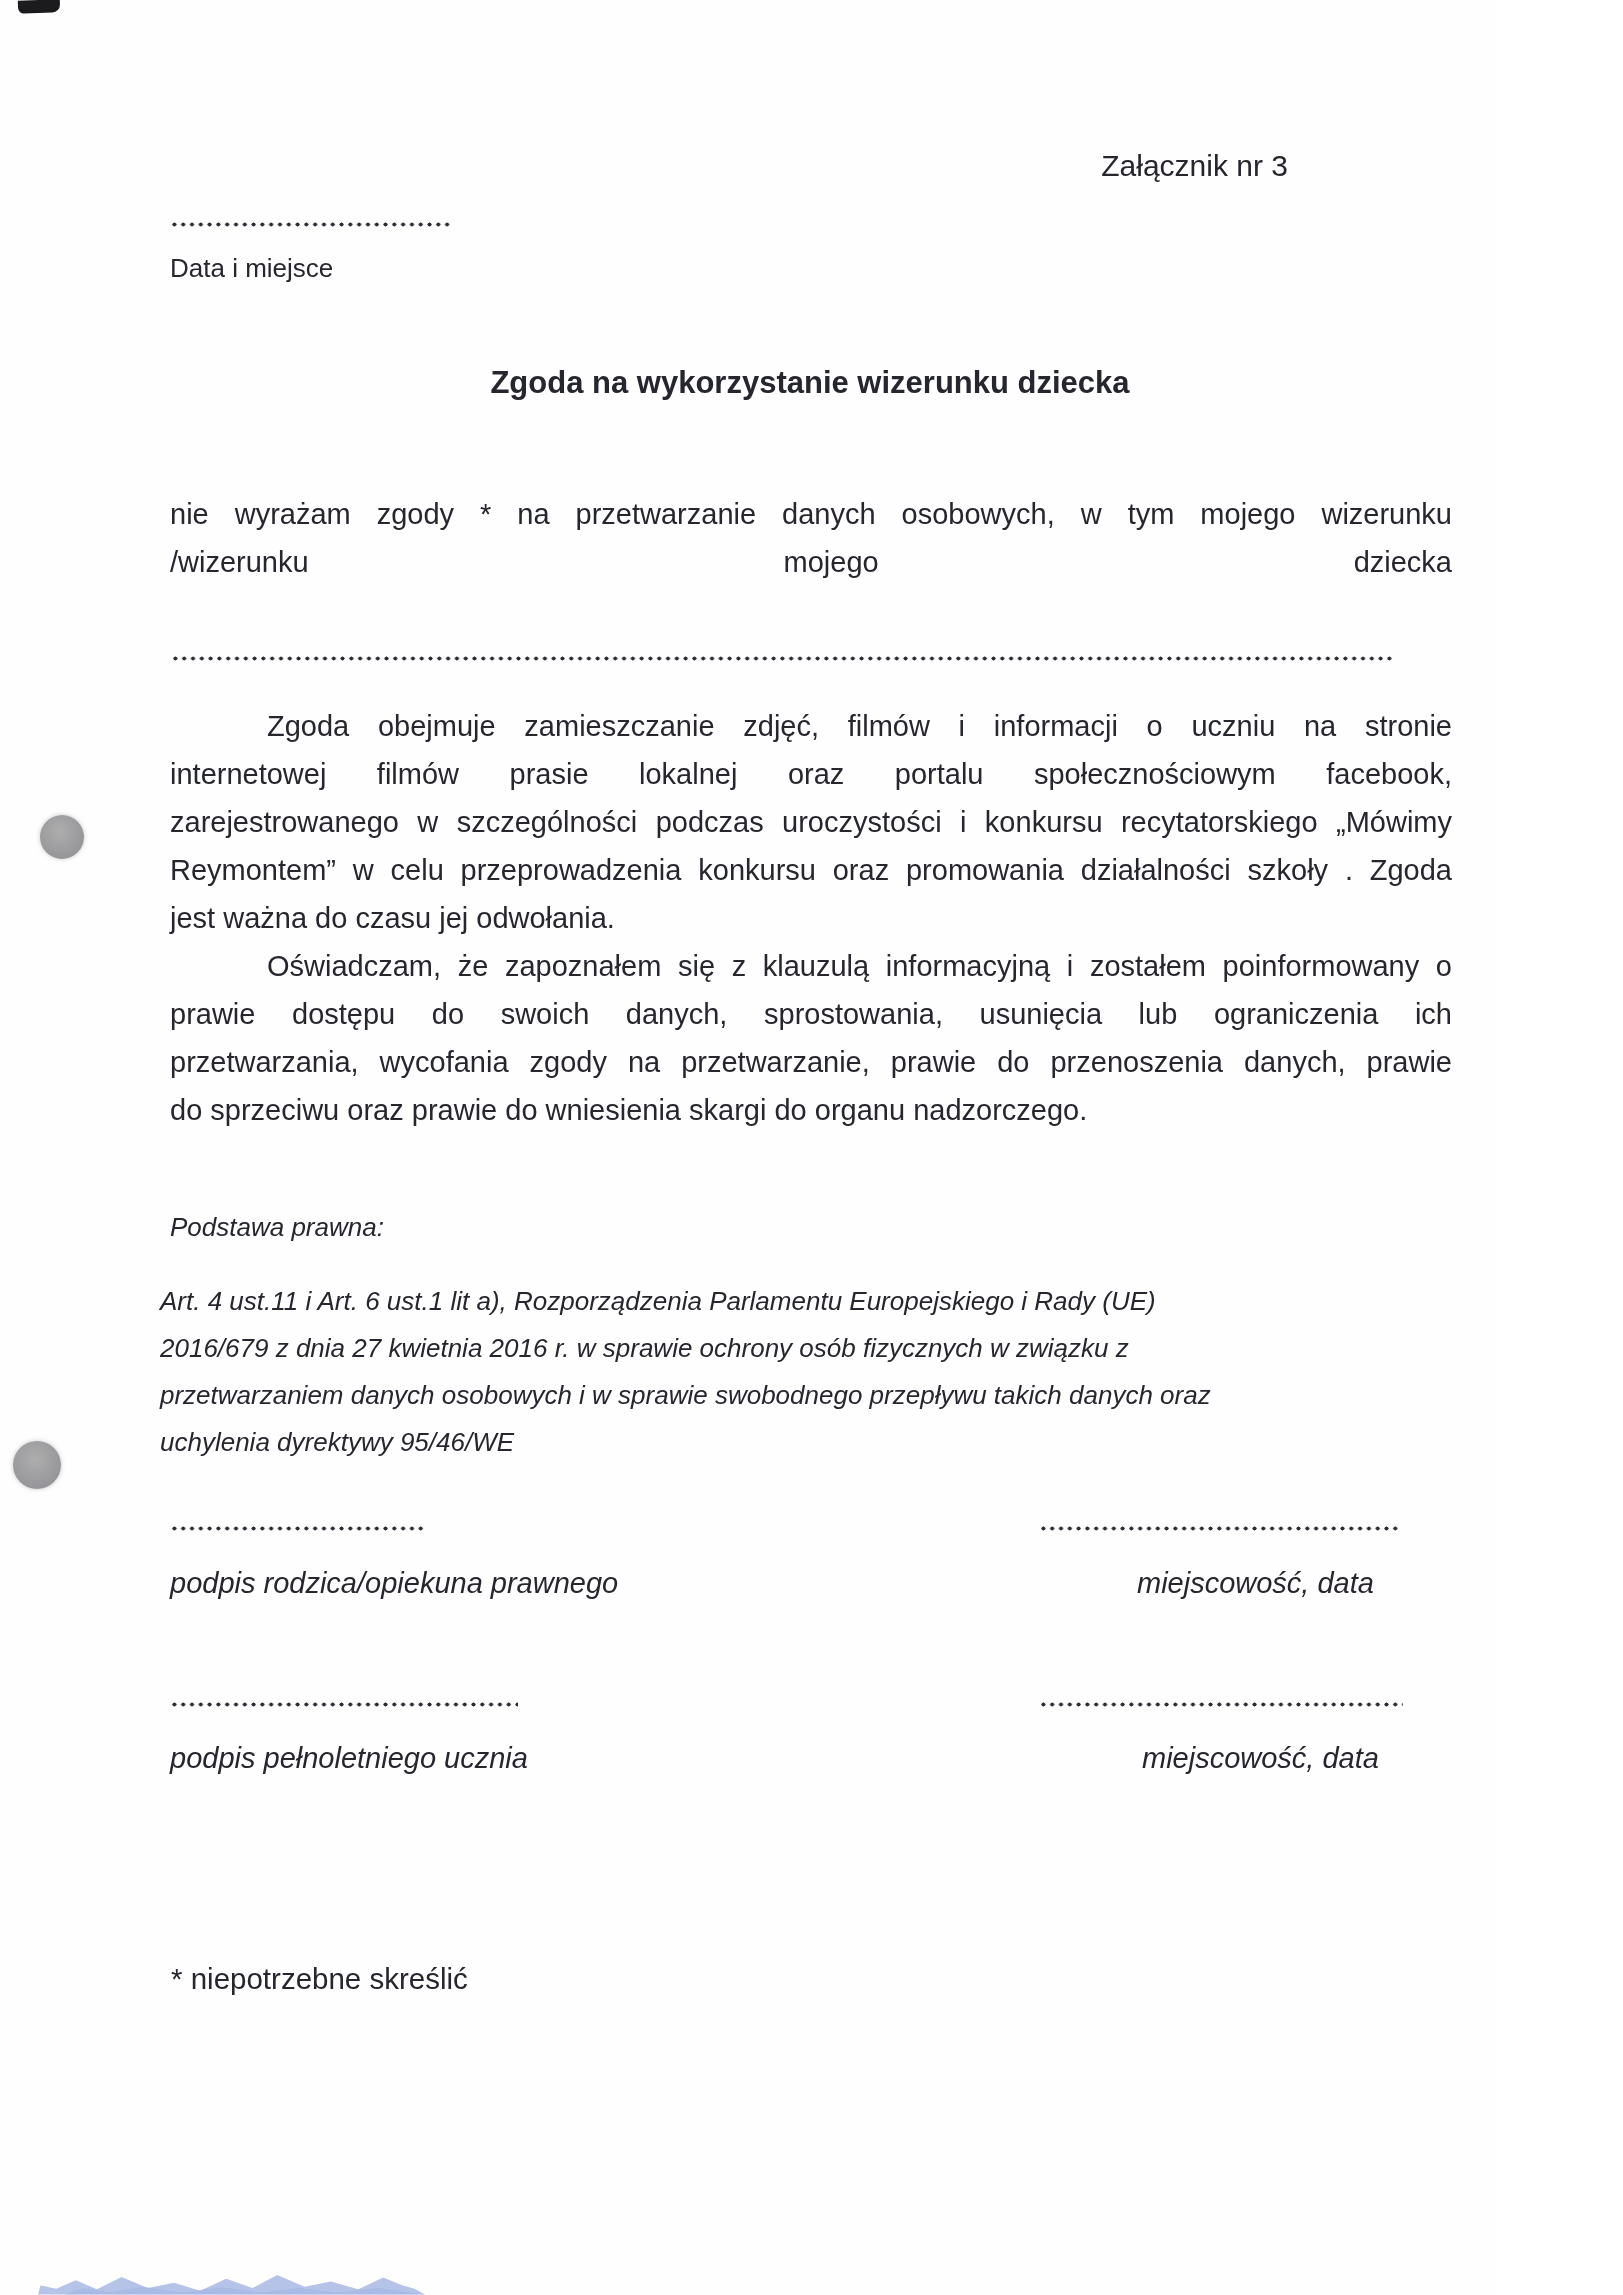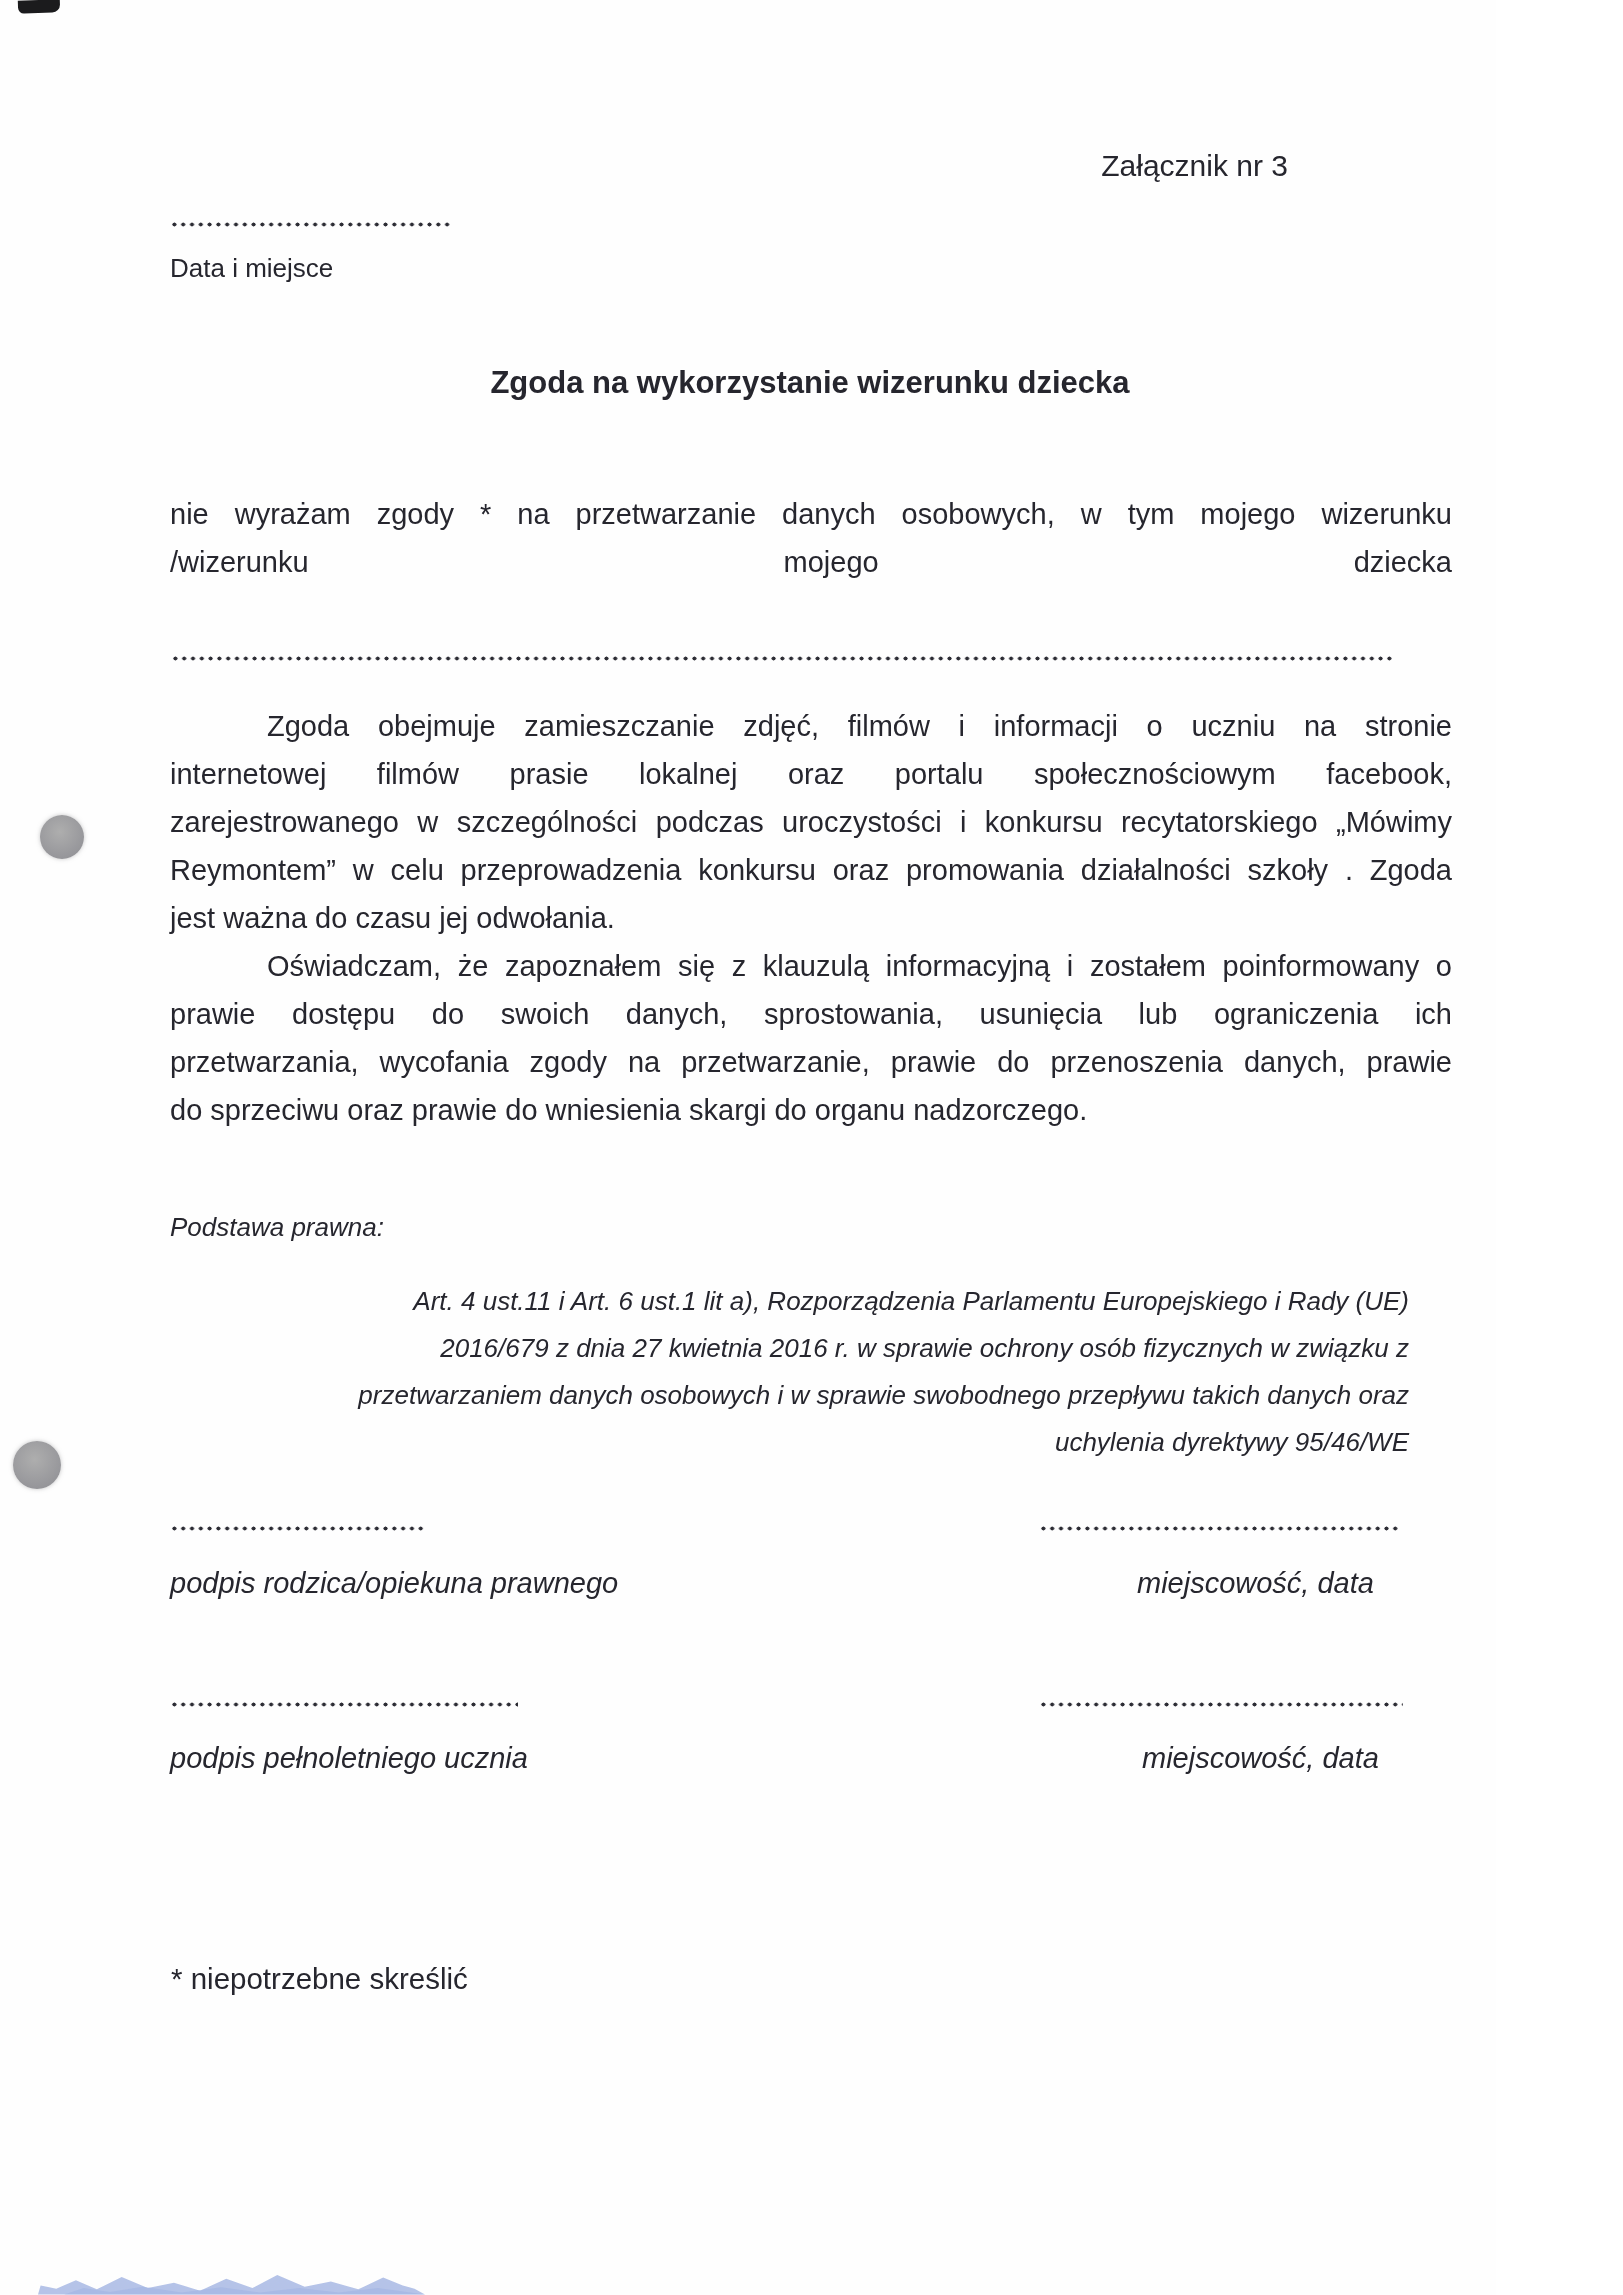--- a/index.html
+++ b/index.html
@@ -77,21 +77,21 @@
     <div class="line j">zarejestrowanego w szczególności podczas  uroczystości i konkursu recytatorskiego „Mówimy</div>
     <div class="line j">Reymontem”  w celu przeprowadzenia konkursu oraz promowania działalności szkoły . Zgoda</div>
     <div class="line">jest ważna do czasu jej odwołania.</div>
     <div class="line j indent">Oświadczam, że zapoznałem się z klauzulą informacyjną i zostałem poinformowany o</div>
     <div class="line j">prawie dostępu do swoich danych, sprostowania, usunięcia lub ograniczenia ich</div>
     <div class="line j">przetwarzania,  wycofania zgody na przetwarzanie, prawie do przenoszenia danych, prawie</div>
     <div class="line">do sprzeciwu oraz prawie do wniesienia skargi do organu nadzorczego.</div>
   </div>
 
   <div class="abs legal italic" style="left:170px; top:1212px;">Podstawa prawna:</div>
-  <div class="abs legal italic" style="left:152px; top:1278px; width:1257px;text-align:right;">
+  <div class="abs legal italic" style="left:160px; top:1278px; width:1257px;">
     <div class="line">Art. 4 ust.11 i Art. 6 ust.1 lit a), Rozporządzenia Parlamentu Europejskiego i Rady (UE)</div>
     <div class="line">2016/679 z dnia 27 kwietnia 2016 r. w sprawie ochrony osób fizycznych w związku z</div>
     <div class="line">przetwarzaniem danych osobowych i w sprawie swobodnego przepływu takich danych oraz</div>
     <div class="line">uchylenia dyrektywy 95/46/WE</div>
   </div>
 
   <div class="abs dots" style="left:170px; top:1525px; width:254px;"></div>
   <div class="abs dots" style="left:1039px; top:1525px; width:359px;"></div>
   <div class="abs sig-label" style="left:170px; top:1567px;">podpis rodzica/opiekuna prawnego</div>
   <div class="abs sig-label" style="left:1137px; top:1567px;">miejscowość, data</div>

